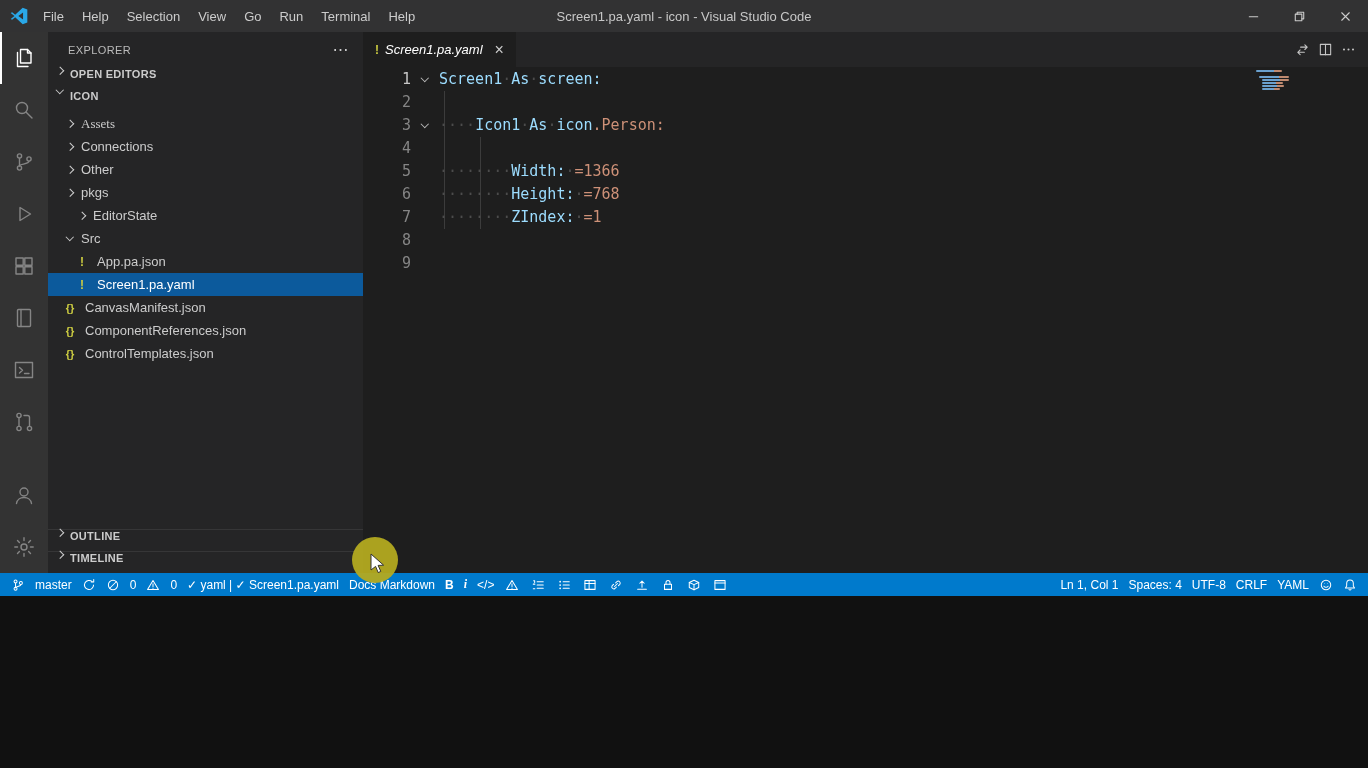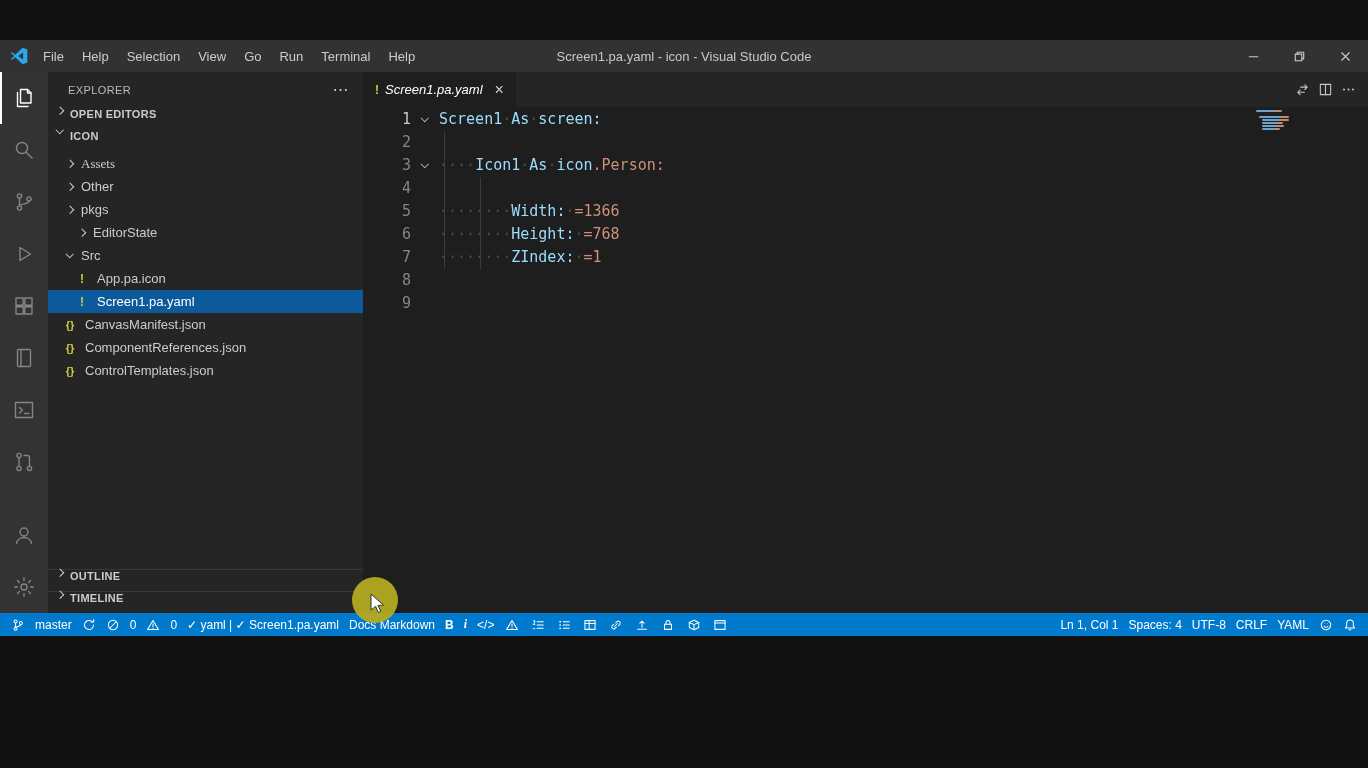--- a/index.html
+++ b/index.html
@@ -1,18 +1,18 @@
 <!DOCTYPE html>
 <html><head>
 <meta charset="utf-8">
 <style>
   *{margin:0;padding:0;box-sizing:border-box;}
   html,body{background:#111;}
   .window{position:relative;width:1368px;height:596px;overflow:hidden;background:#eab308;
-    font-family:"Liberation Sans",sans-serif;color:#cccccc;user-select:none;margin-top:40px;}
+    font-family:"Liberation Sans",sans-serif;color:#cccccc;user-select:none;}
 
   
   .titlebar{position:absolute;top:0;left:0;right:0;height:32px;background:#323233;display:flex;align-items:center;z-index:30;}
   .logo{display:flex;align-items:center;margin:0 6px 0 10px;}
   .menubar{display:flex;height:100%;align-items:center;z-index:2;}
   .menu-item{padding:0 9px;height:100%;display:flex;align-items:center;font-size:13px;color:#cccccc;cursor:default;}
   .titlebar-title{position:absolute;left:0;right:0;text-align:center;font-size:13px;color:#c8c8c8;pointer-events:none;}
   .window-controls{position:absolute;right:0;top:0;height:32px;display:flex;z-index:3;}
   .win-btn{width:46px;height:32px;display:flex;align-items:center;justify-content:center;color:#cccccc;}
 
@@ -250,20 +250,26 @@
           <div class="tree-row" style="padding-left: 14px; font-family: Liberation Serif, serif;">
             <span class="chev-box">
               <span class="chev right"></span>
             </span>
             <span class="tree-label">Assets</span>
           </div>
           <div class="tree-row" style="padding-left: 14px;">
             <span class="chev-box">
               <span class="chev right"></span>
             </span>
+            <span class="tree-label">Connections</span>
+          </div>
+          <div class="tree-row" style="padding-left: 14px;">
+            <span class="chev-box">
+              <span class="chev right"></span>
+            </span>
             <span class="tree-label">Other</span>
           </div>
           <div class="tree-row" style="padding-left: 14px;">
             <span class="chev-box">
               <span class="chev right"></span>
             </span>
             <span class="tree-label">pkgs</span>
           </div>
           <div class="tree-row" style="padding-left: 26px;">
             <span class="chev-box">
@@ -272,21 +278,21 @@
             <span class="tree-label">EditorState</span>
           </div>
           <div class="tree-row" style="padding-left: 14px;">
             <span class="chev-box">
               <span class="chev down"></span>
             </span>
             <span class="tree-label">Src</span>
           </div>
           <div class="tree-row" style="padding-left: 26px;">
             <span class="seti yaml">!</span>
-            <span class="tree-label">App.pa.icon</span>
+            <span class="tree-label">App.pa.json</span>
           </div>
           <div class="tree-row selected" style="padding-left: 26px;">
             <span class="seti yaml">!</span>
             <span class="tree-label">Screen1.pa.yaml</span>
           </div>
           <div class="tree-row" style="padding-left: 14px;">
             <span class="seti json">{}</span>
             <span class="tree-label">CanvasManifest.json</span>
           </div>
           <div class="tree-row" style="padding-left: 14px;">

